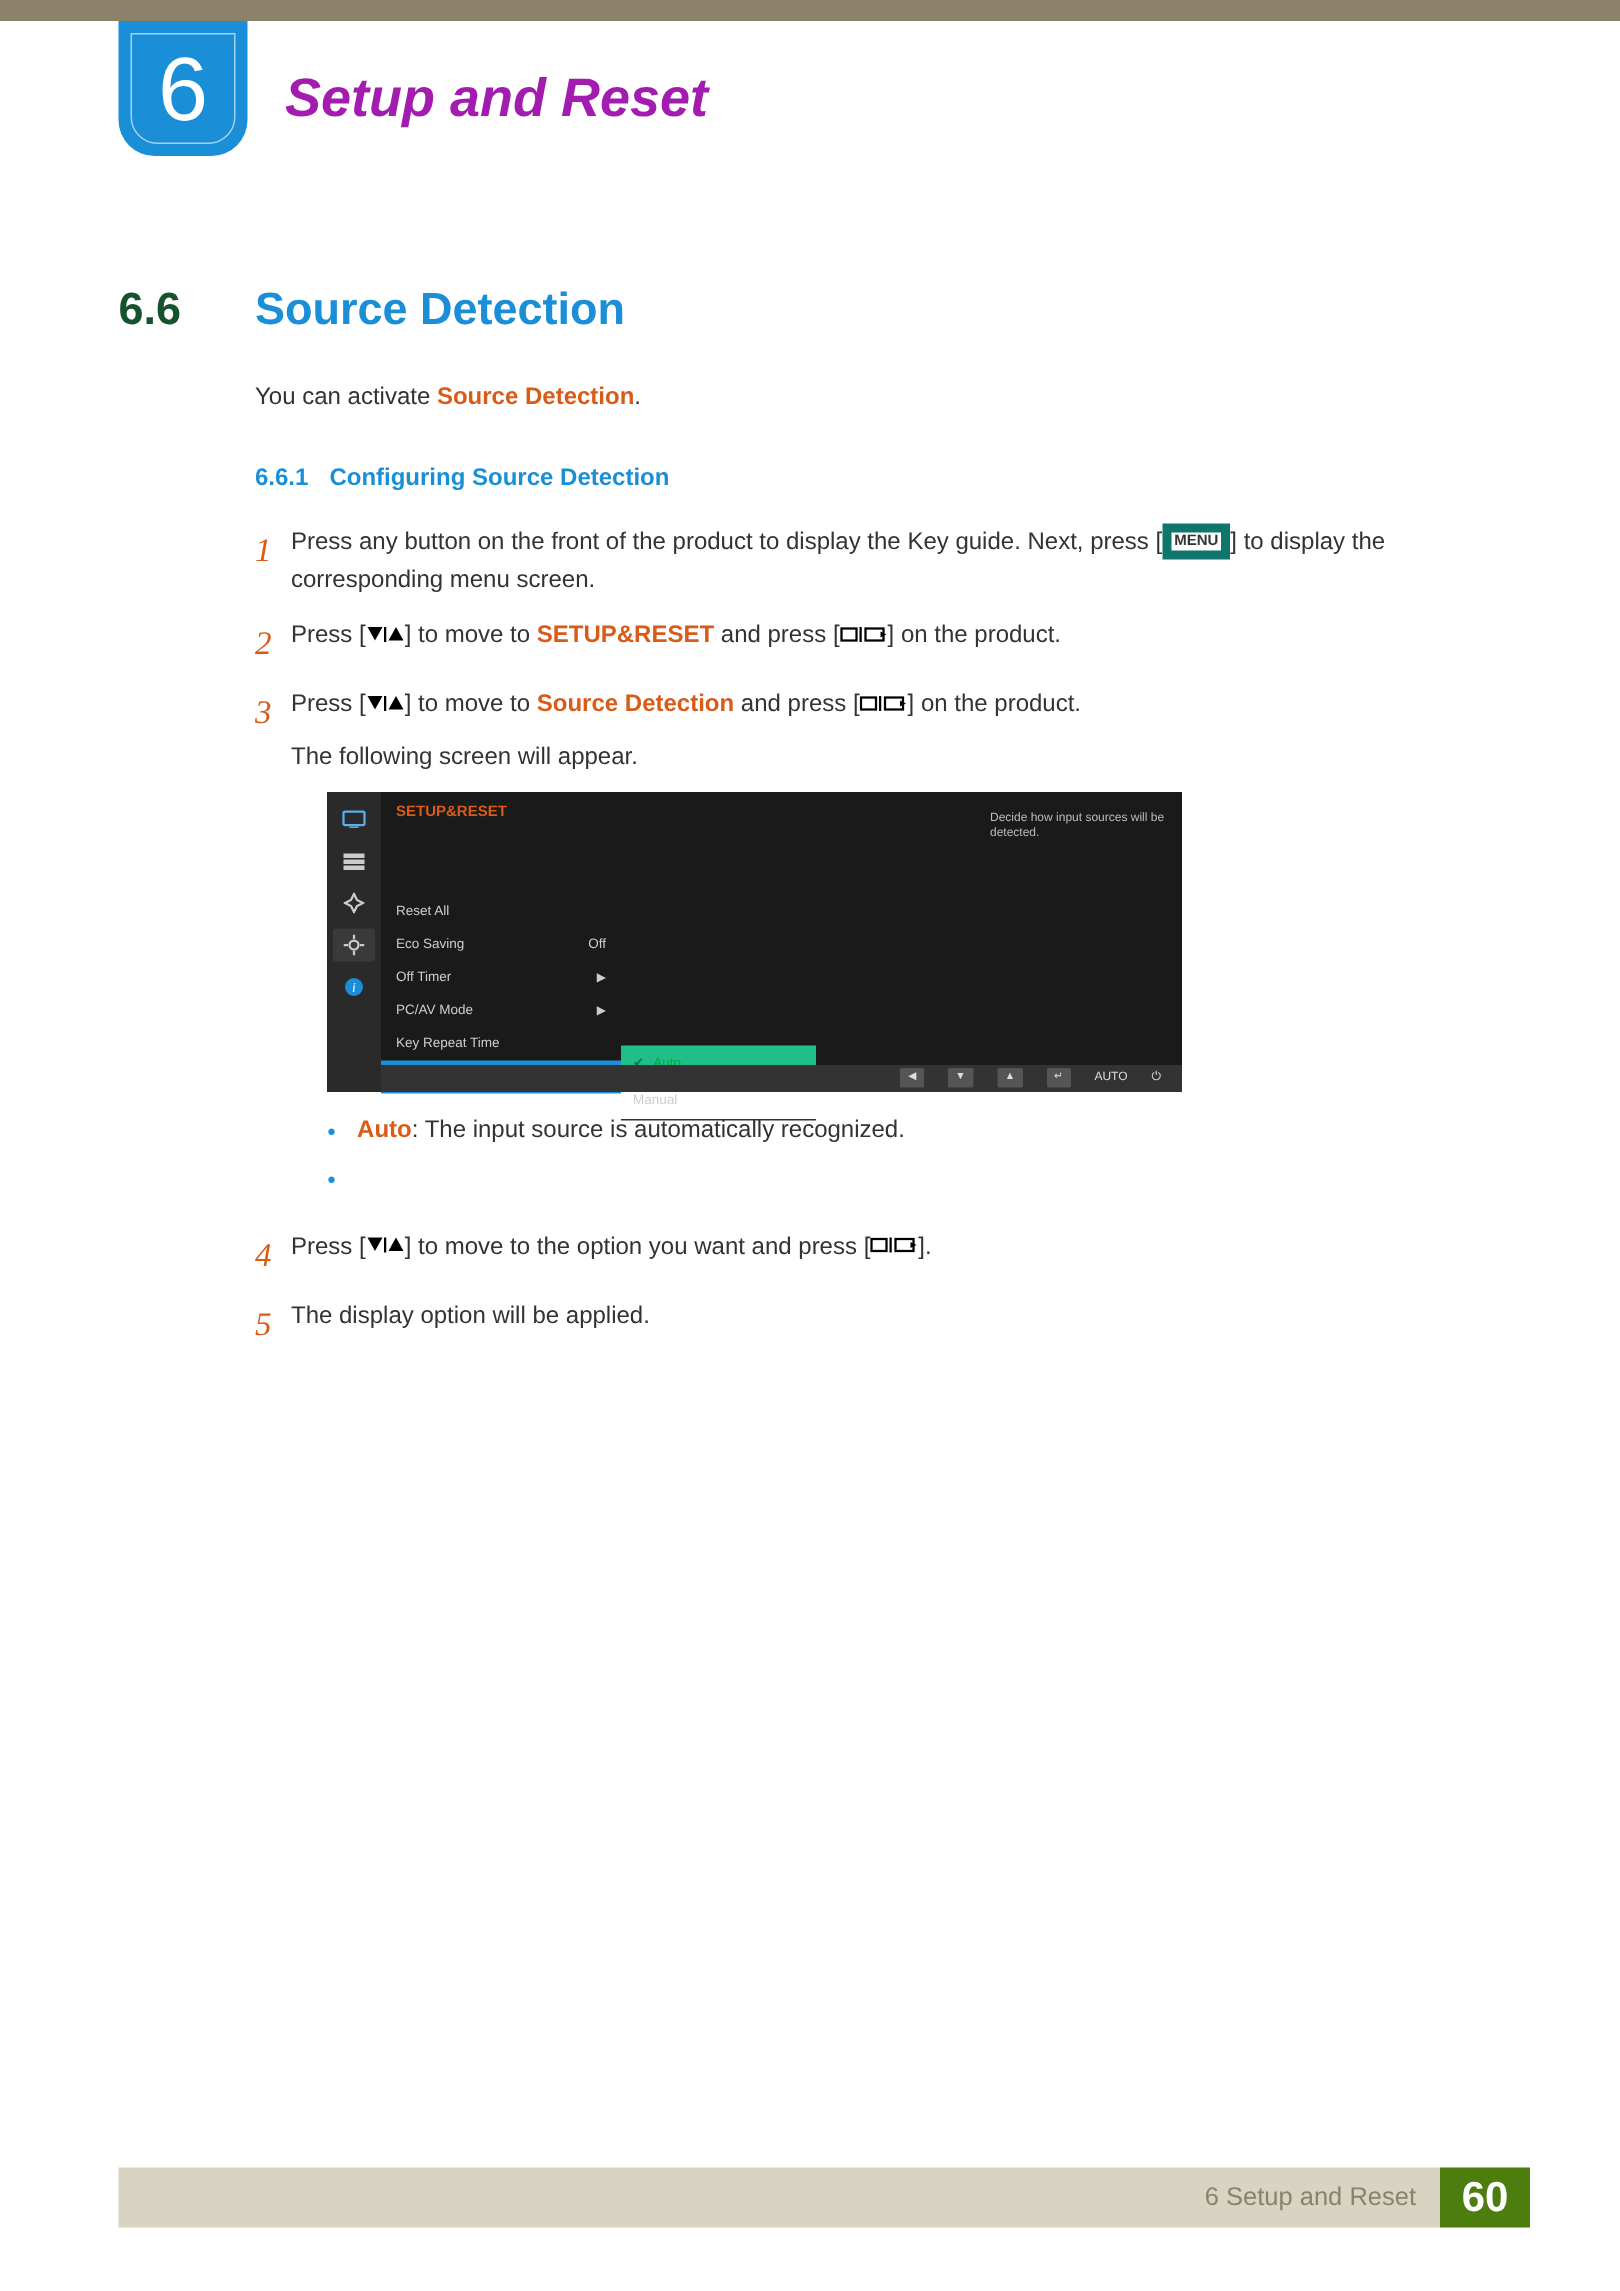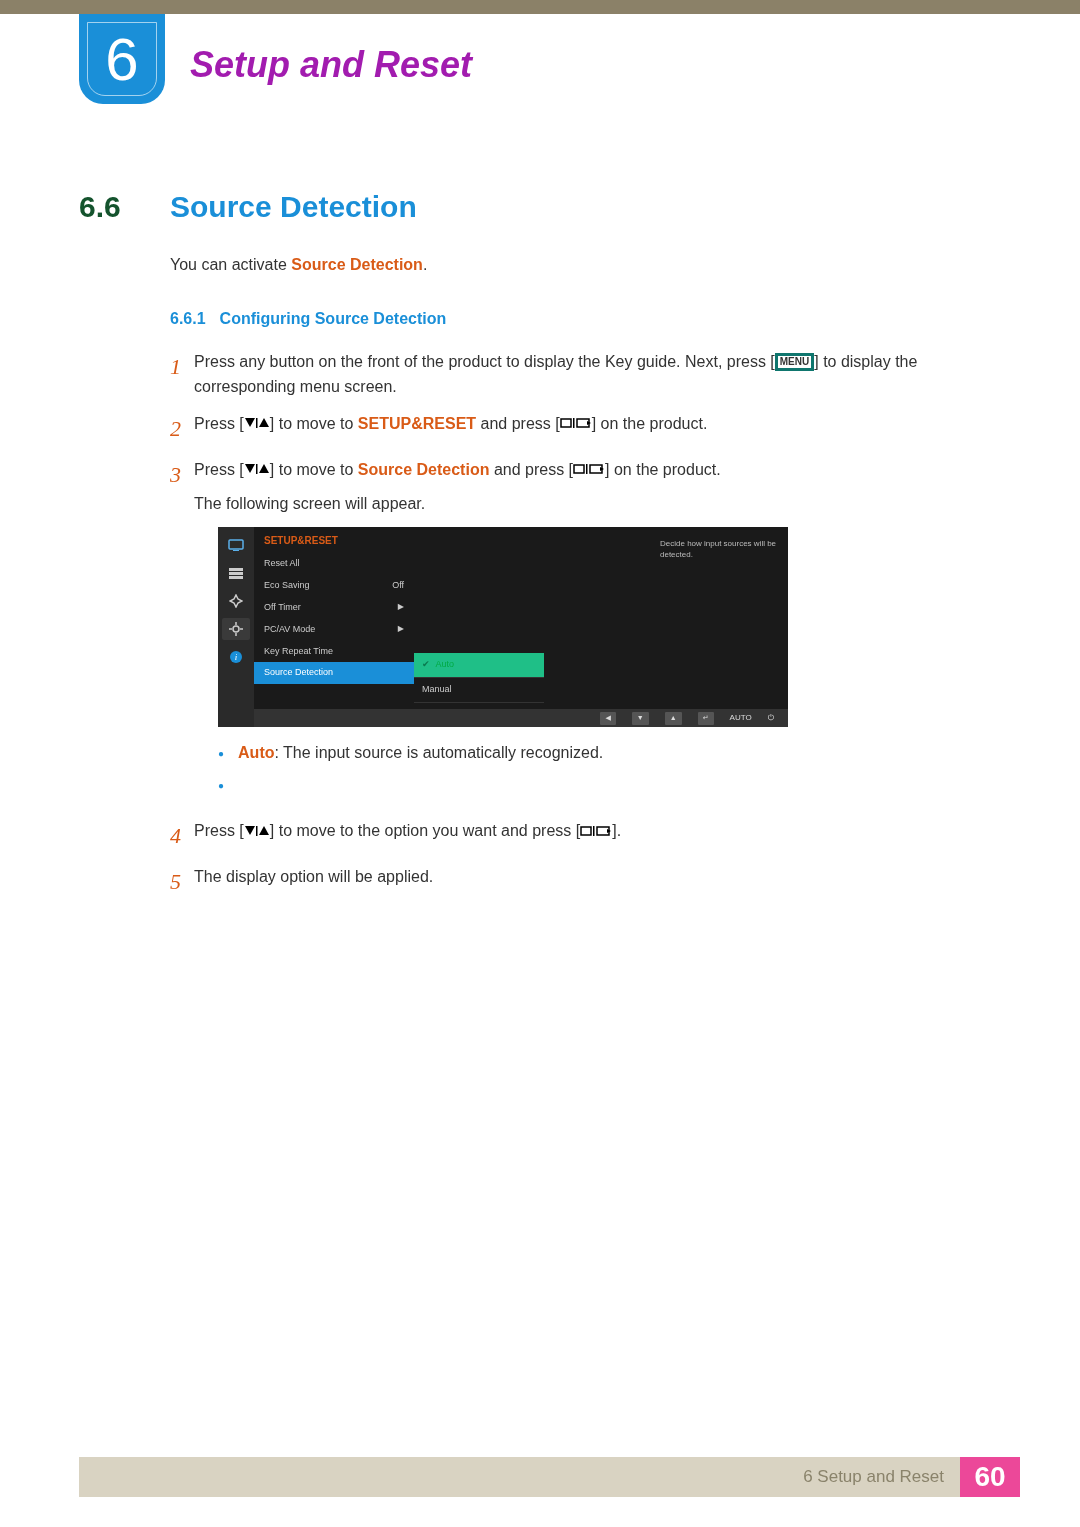--- a/index.html
+++ b/index.html
@@ -95,21 +95,21 @@
     color: #d95b17;
     font-style: italic;
     font-size: 22px;
     width: 24px;
     flex: 0 0 24px;
     font-family: Georgia, serif;
   }
   .step-body { flex: 1; font-size: 16px; color: #333; }
   .menu-box {
     display: inline-block;
-    border: 3px solid #0f766e;
+    border: 6px solid #0f766e;
     font-size: 10px;
     font-weight: bold;
     padding: 1px 2px;
     vertical-align: middle;
     line-height: 1;
     position: relative;
     top: -1px;
   }
   .arrow-box {
     display: inline-flex;
@@ -153,20 +153,21 @@
   }
   .osd-header {
     color: #d95b17;
     font-size: 10px;
     padding: 6px 10px 4px;
     font-weight: bold;
   }
   .osd-body {
     flex: 1;
     display: flex;
+    margin-top: 44px;
   }
   .osd-list {
     width: 160px;
     padding: 0 0 0 0;
   }
   .osd-item {
     padding: 4px 10px;
     display: flex;
     justify-content: space-between;
     align-items: center;
@@ -210,40 +211,40 @@
     padding: 0 14px;
     font-size: 8px;
     color: #ddd;
   }
   .osd-footer .fbtn { background:#555; padding:1px 5px; border-radius:1px; font-size:7px; }
   .bullets { margin: 8px 0 14px 24px; }
   .bullet { display: flex; align-items: flex-start; gap: 14px; margin-bottom: 8px; line-height: 1.5; }
   .bullet-dot { color: #1a8fd8; font-size: 10px; margin-top: 5px; }
   .footer-bar {
     position: absolute;
-    bottom: 30px;
+    bottom: 42px;
     left: 79px;
     right: 60px;
     height: 40px;
     display: flex;
     align-items: stretch;
   }
   .footer-line {
     flex: 1;
     background: #d9d3c2;
     display: flex;
     align-items: center;
     justify-content: flex-end;
     padding-right: 16px;
     color: #8a836b;
     font-size: 17px;
   }
   .footer-page {
     width: 60px;
-    background: #ec4899;
+    background: #4d7c0f;
     color: #fff;
     display: flex;
     align-items: center;
     justify-content: center;
     font-size: 28px;
     font-weight: bold;
   }
   .tri { font-size: 8px; color:#ccc; }
 </style>
 </head>

